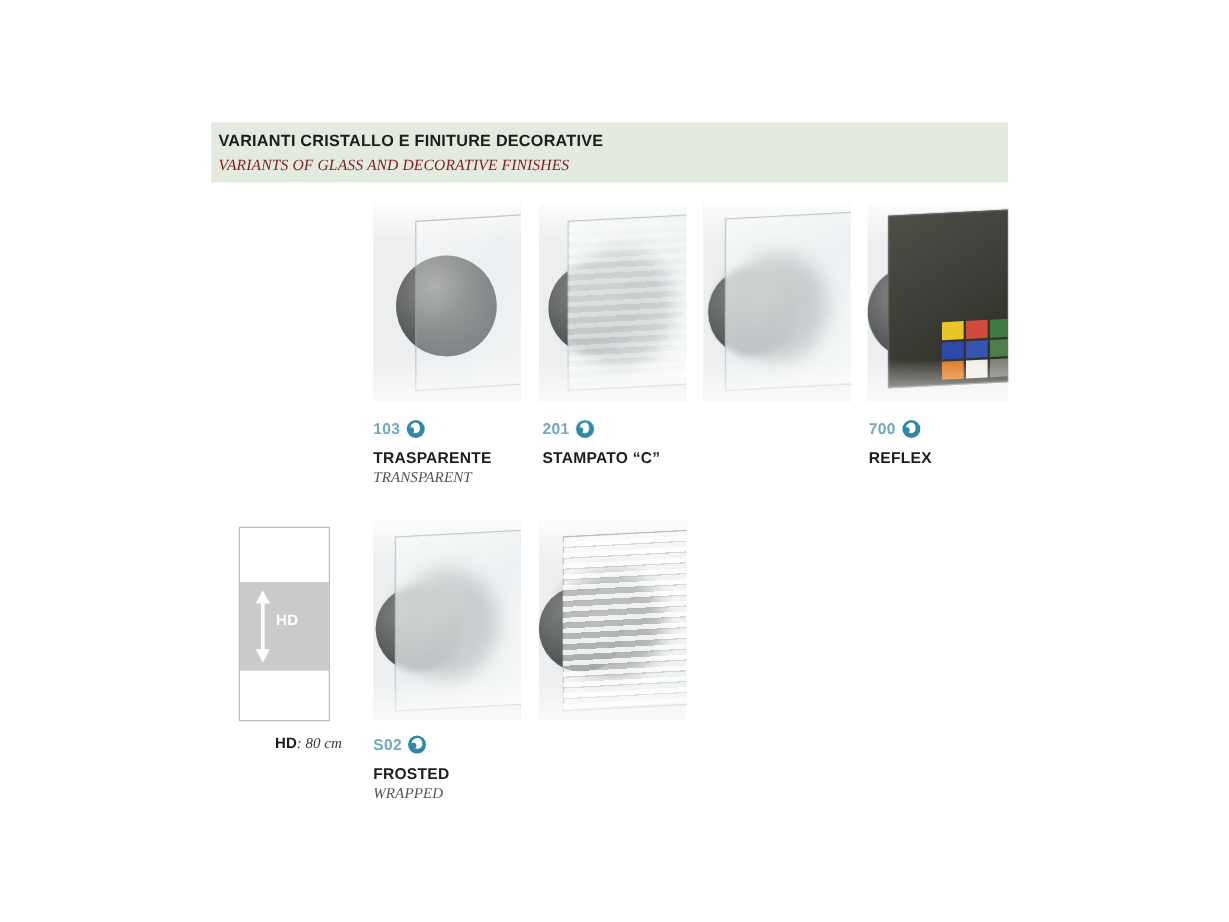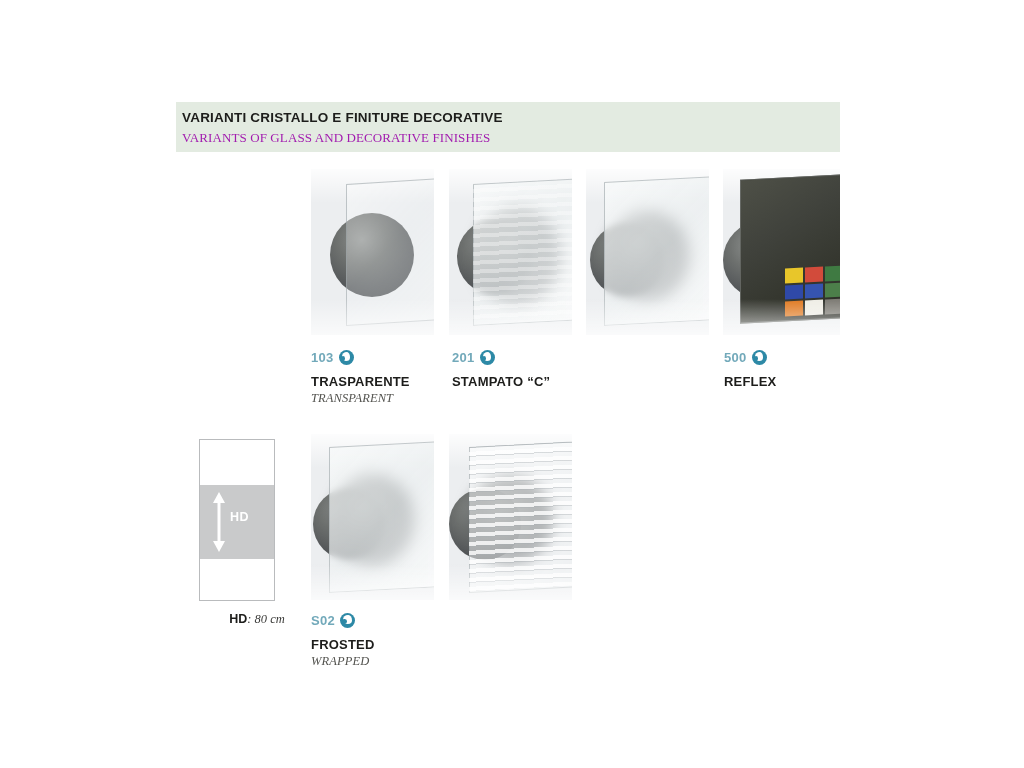--- a/index.html
+++ b/index.html
@@ -18,21 +18,21 @@
     background:#e3ebe1;
   }
   .header-title{
     position:absolute;left:182px;top:98px;
     font-size:13.5px;font-weight:bold;letter-spacing:.2px;color:#1d1d1b;
     white-space:nowrap;
   }
   .header-sub{
     position:absolute;left:182px;top:118px;
     font-family:"Liberation Serif", serif;
-    font-size:13px;color:#a21caf;letter-spacing:.1px;
+    font-style:italic;font-size:13px;color:#7f1d1d;letter-spacing:.1px;
     white-space:nowrap;
   }
 
   
   .tile{
     position:absolute;width:123px;height:166px;
     background:#eceef0;overflow:hidden;
   }
   .tile .scene{position:absolute;left:0;top:0;width:100%;height:100%;}
 
@@ -212,21 +212,21 @@
       <span class="code">201</span>
       <span class="badge"></span>
     </div>
     <div class="name">STAMPATO “C”</div>
     <div class="sub"></div>
   </div>
 
 
   <div class="caption" style="left:724px;top:336px;">
     <div class="codeline">
-      <span class="code">500</span>
+      <span class="code">700</span>
       <span class="badge"></span>
     </div>
     <div class="name">REFLEX</div>
     <div class="sub"></div>
   </div>
 
   <div class="hd-box">
     <div class="hd-band"></div>
     <svg class="hd-arrow" viewBox="0 0 14 60">
       <line x1="7" y1="8" x2="7" y2="52" stroke="#ffffff" stroke-width="3"></line>

